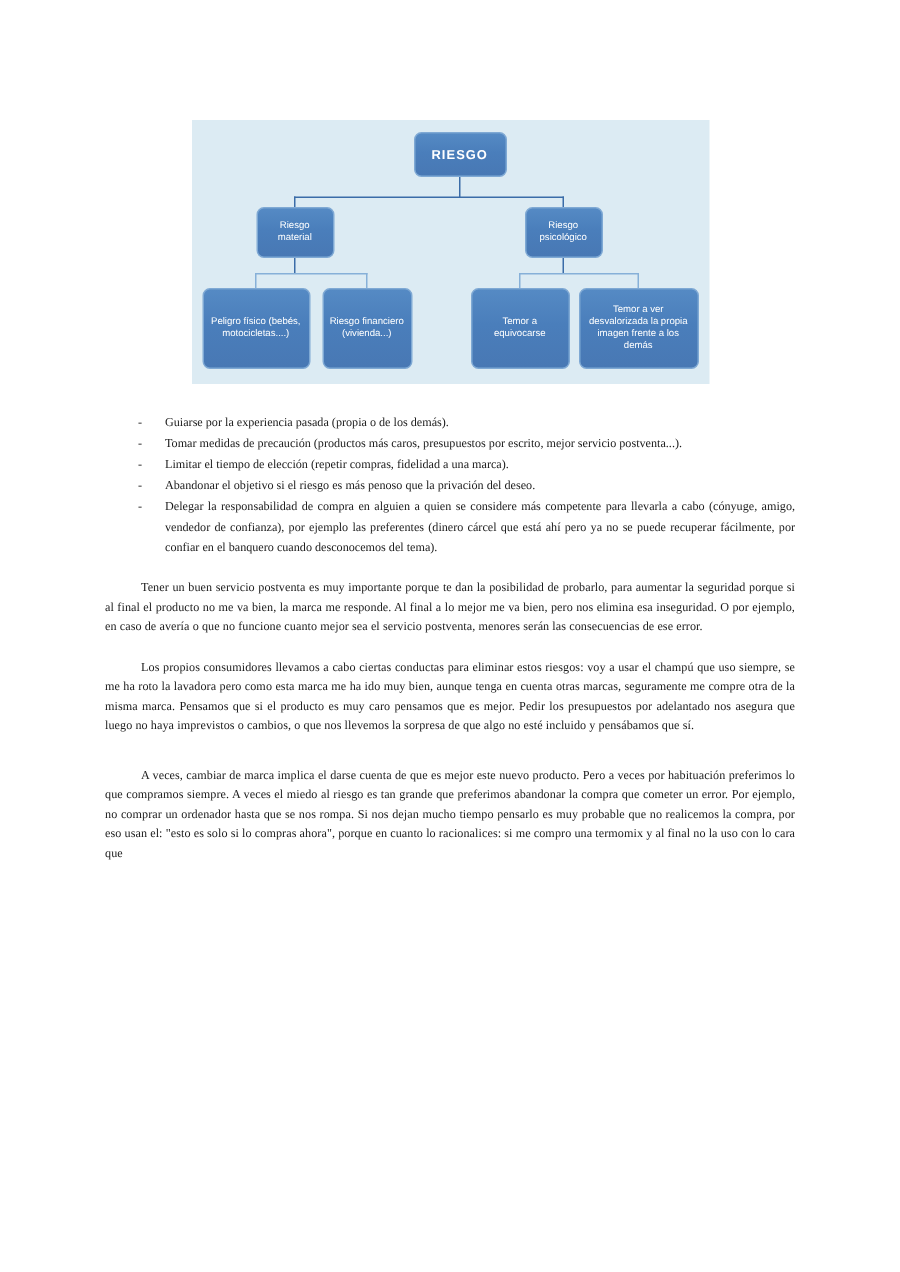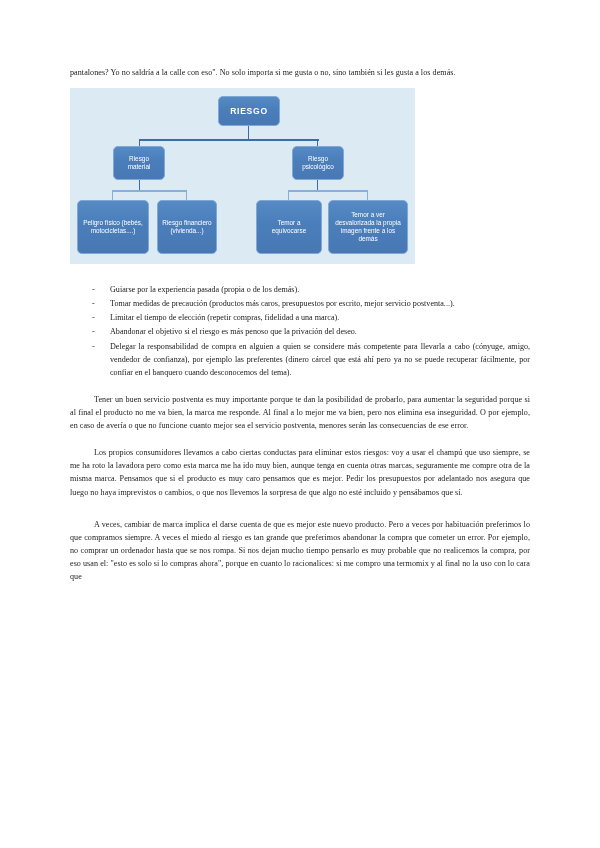--- a/index.html
+++ b/index.html
@@ -39,23 +39,23 @@
     text-justify: inter-word;
     letter-spacing: 0.05px;
   }
 
   p.indented {
     text-indent: 24px;
   }
 
   
   .diagram-wrap {
-    margin: 2px 0 14px 0;
+    margin: 14px 0 14px 0;
     display: flex;
-    justify-content: flex-start;
+    justify-content: center;
   }
   .diagram {
     position: relative;
     width: 345px;
     height: 176px;
     background: #dcebf3;
   }
 
   .node {
     position: absolute;
@@ -132,21 +132,20 @@
     top: 0;
   }
   .spacer-sm { height: 5px; }
 </style>
 </head>
 <body>
 
 <div class="page">
   <div class="content">
 
-    <p class="body-text">pantalones? Yo no saldría a la calle con eso". No solo importa si me gusta o no, sino también si les gusta a los demás.</p>
 
     <div class="diagram-wrap">
       <div class="diagram">
 
         <div class="conn v" style="left:178px; top:38px; height:14px;"></div>
         <div class="conn h" style="left:68.5px; top:51px; width:180px;"></div>
         <div class="conn v" style="left:68.5px; top:51px; height:8px;"></div>
         <div class="conn v" style="left:247px; top:51px; height:8px;"></div>
 
         <div class="conn v" style="left:68.5px; top:92px; height:10px;"></div>

